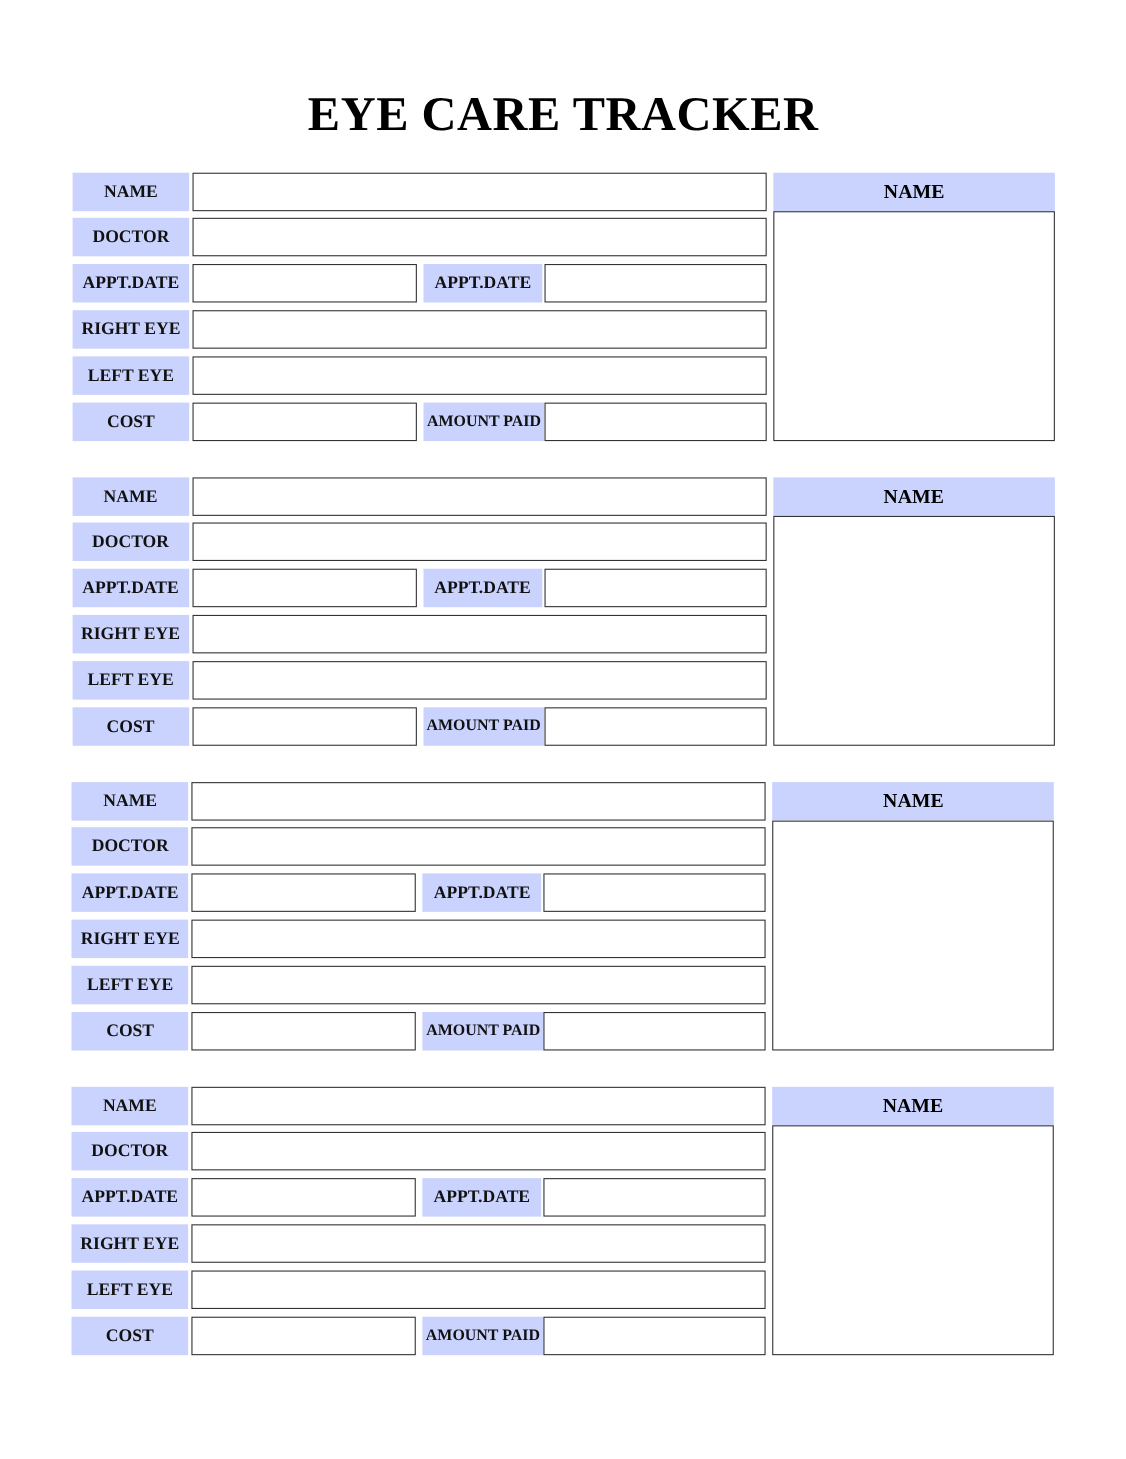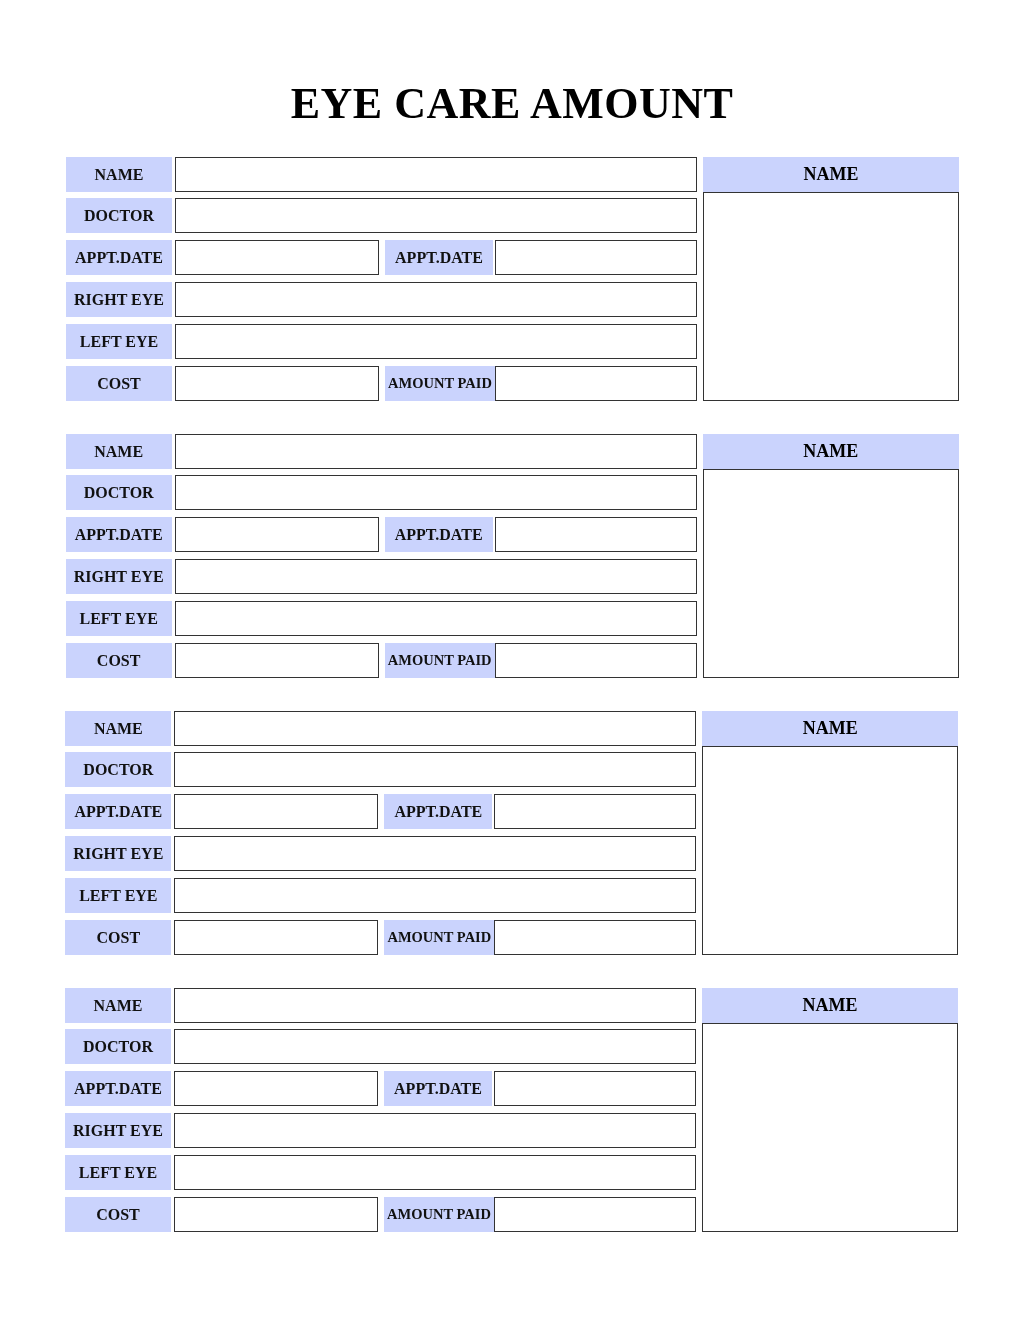--- a/index.html
+++ b/index.html
@@ -9,21 +9,21 @@
   .lbl { position:absolute; background:#cad3fd; color:#111; font-weight:bold; font-size:16px; display:flex; align-items:center; justify-content:center; box-sizing:border-box; white-space:nowrap; }
   .fld { position:absolute; background:#fff; border:1.5px solid #333; box-sizing:border-box; }
   .fld input { width:100%; height:100%; border:none; background:transparent; outline:none; font-family:"Liberation Serif",serif; font-size:15px; padding:0 6px; box-sizing:border-box; }
   .panel-hdr { position:absolute; left:637px; top:0; width:256px; height:35px; background:#cad3fd; font-weight:bold; font-size:18px; display:flex; align-items:center; justify-content:center; }
   .panel-box { position:absolute; left:637px; top:35px; width:256px; height:209px; border:1.5px solid #333; box-sizing:border-box; background:#fff; }
   .panel-box textarea { width:100%; height:100%; border:none; resize:none; outline:none; background:transparent; box-sizing:border-box; padding:6px; font-family:"Liberation Serif",serif; font-size:15px; }
 </style>
 </head>
 <body>
 
-<div class="title">EYE CARE AMOUNT</div>
+<div class="title">EYE CARE TRACKER</div>
 
 <div id="blocks">
     <div class="block" style="top: 157px; left: 66px;">
     <div class="lbl" style="left:0;top:0;width:106px;height:35px;">NAME</div>
     <div class="fld" style="left:109px;top:0;width:522px;height:35px;"><input value="" style=""></div>
 
     <div class="lbl" style="left:0;top:41px;width:106px;height:35px;">DOCTOR</div>
     <div class="fld" style="left:109px;top:41px;width:522px;height:35px;"><input value="" style=""></div>
 
     <div class="lbl" style="left:0;top:83px;width:106px;height:35px;">APPT.DATE</div>

